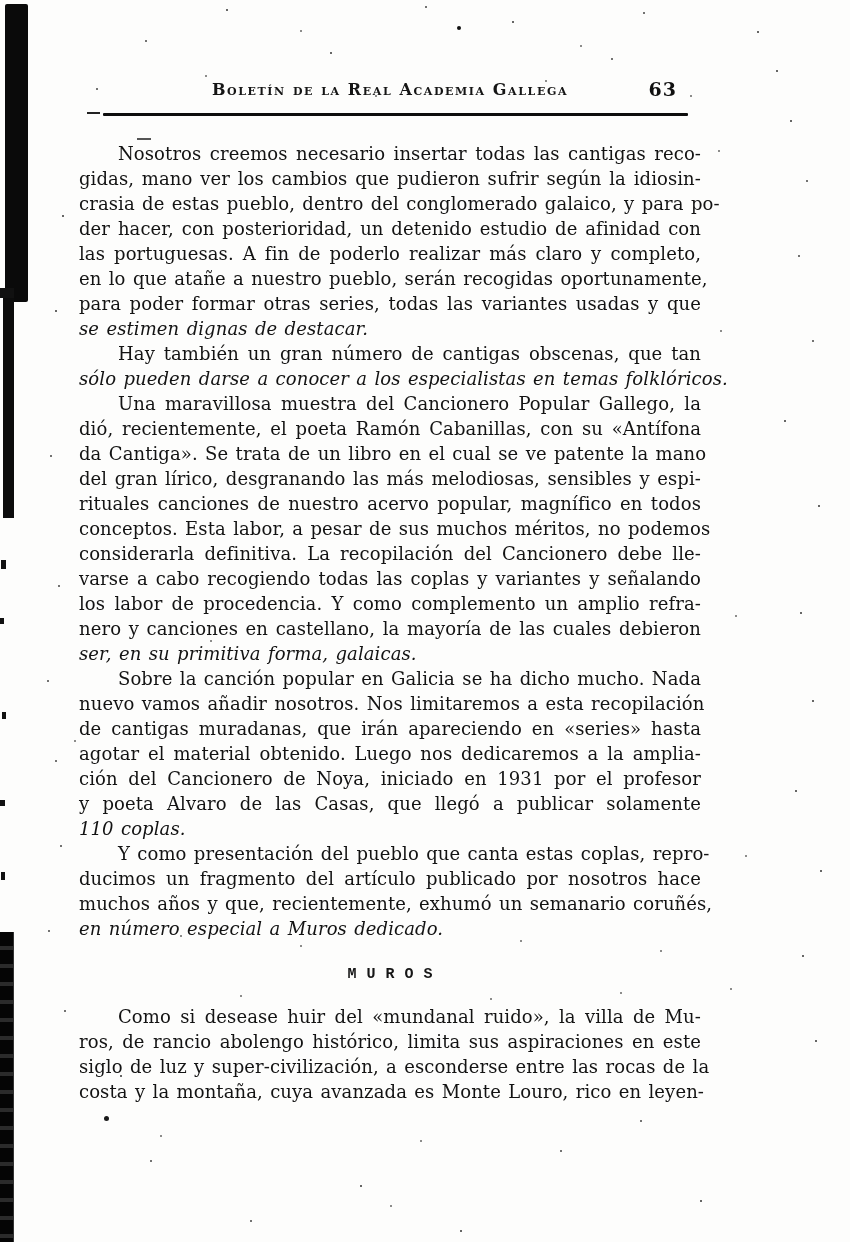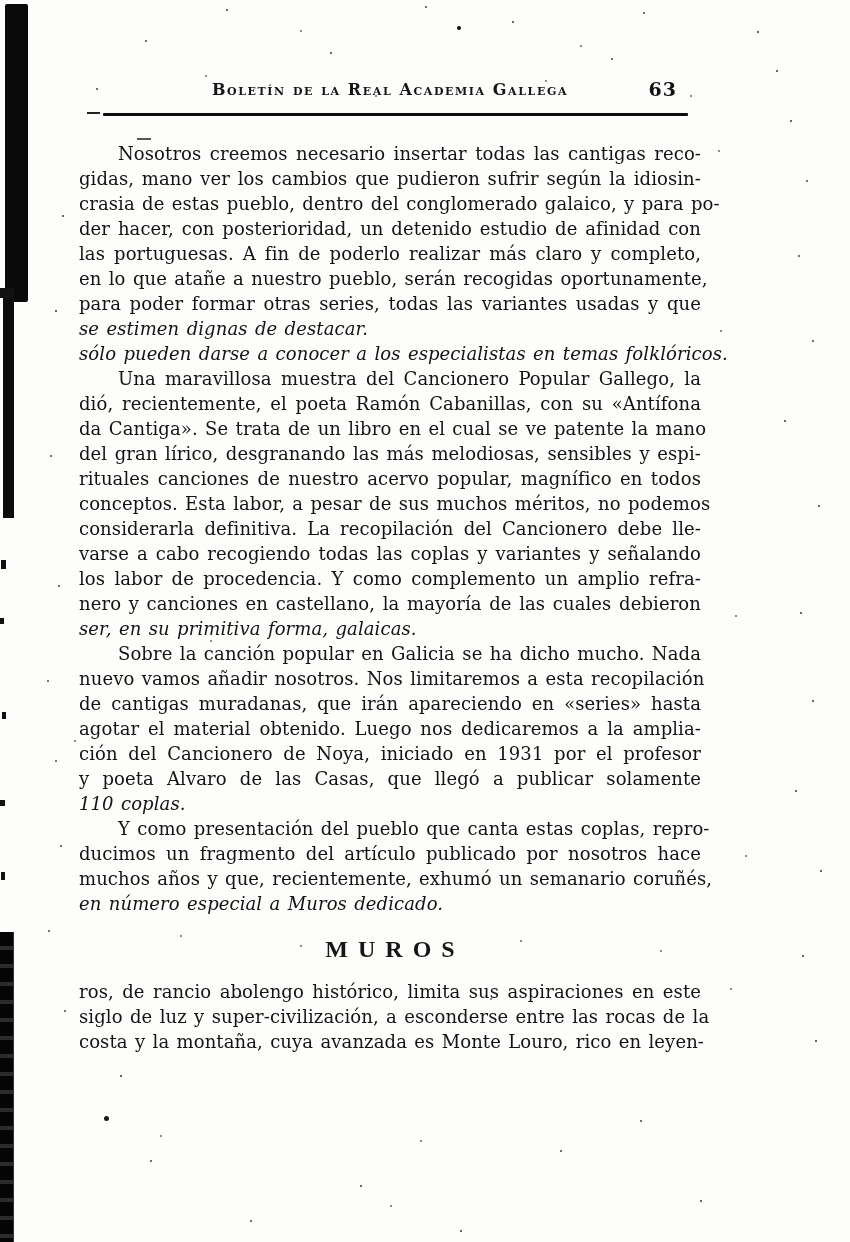--- a/index.html
+++ b/index.html
@@ -43,22 +43,22 @@
   .ln{
     height:25px;line-height:25px;white-space:nowrap;
     text-align:justify;text-align-last:justify;text-justify:inter-word;
     word-spacing:1.5px;letter-spacing:0.1px;
   }
   .ln.first{text-indent:39px;}
   .ln.last{text-align-last:left;font-style:italic;}
 
   .section-heading{
     height:63px;display:flex;align-items:center;justify-content:center;
-    font-family:Liberation Serif, serif;font-weight:bold;
-    font-size:24px;letter-spacing:10px;text-indent:10px;color:#161616;
+    font-family:Liberation Mono, monospace;font-weight:bold;
+    font-size:15px;letter-spacing:10px;text-indent:10px;color:#161616;
     padding-top:4px;box-sizing:border-box;
   }
 
   
   .bind-bar-top{
     position:absolute;left:5px;top:4px;width:23px;height:298px;
     background:#0a0a0a;border-radius:2px;
   }
   .bind-bar-mid{
     position:absolute;left:3px;top:296px;width:11px;height:222px;
@@ -141,20 +141,21 @@
       <div class="ln">gidas, mano ver los cambios que pudieron sufrir según la idiosin-</div>
       <div class="ln">crasia de estas pueblo, dentro del conglomerado galaico, y para po-</div>
       <div class="ln">der hacer, con posterioridad, un detenido estudio de afinidad con</div>
       <div class="ln">las portuguesas. A fin de poderlo realizar más claro y completo,</div>
       <div class="ln">en lo que atañe a nuestro pueblo, serán recogidas oportunamente,</div>
       <div class="ln">para poder formar otras series, todas las variantes usadas y que</div>
       <div class="ln last">se estimen dignas de destacar.</div>
     </div>
 
     <div>
+      <div class="ln first">Hay también un gran número de cantigas obscenas, que tan</div>
       <div class="ln last">sólo pueden darse a conocer a los especialistas en temas folklóricos.</div>
     </div>
 
     <div>
       <div class="ln first">Una maravillosa muestra del Cancionero Popular Gallego, la</div>
       <div class="ln">dió, recientemente, el poeta Ramón Cabanillas, con su «Antífona</div>
       <div class="ln">da Cantiga». Se trata de un libro en el cual se ve patente la mano</div>
       <div class="ln">del gran lírico, desgranando las más melodiosas, sensibles y espi-</div>
       <div class="ln">rituales canciones de nuestro acervo popular, magnífico en todos</div>
       <div class="ln">conceptos. Esta labor, a pesar de sus muchos méritos, no podemos</div>
@@ -178,19 +179,20 @@
     <div>
       <div class="ln first">Y como presentación del pueblo que canta estas coplas, repro-</div>
       <div class="ln">ducimos un fragmento del artículo publicado por nosotros hace</div>
       <div class="ln">muchos años y que, recientemente, exhumó un semanario coruñés,</div>
       <div class="ln last">en número especial a Muros dedicado.</div>
     </div>
 
     <div class="section-heading">MUROS</div>
 
     <div>
+      <div class="ln first">Como si desease huir del «mundanal ruido», la villa de Mu-</div>
       <div class="ln">ros, de rancio abolengo histórico, limita sus aspiraciones en este</div>
       <div class="ln">siglo de luz y super-civilización, a esconderse entre las rocas de la</div>
       <div class="ln">costa y la montaña, cuya avanzada es Monte Louro, rico en leyen-</div>
     </div>
 
   </div>
 </div>
 
 </body></html>

